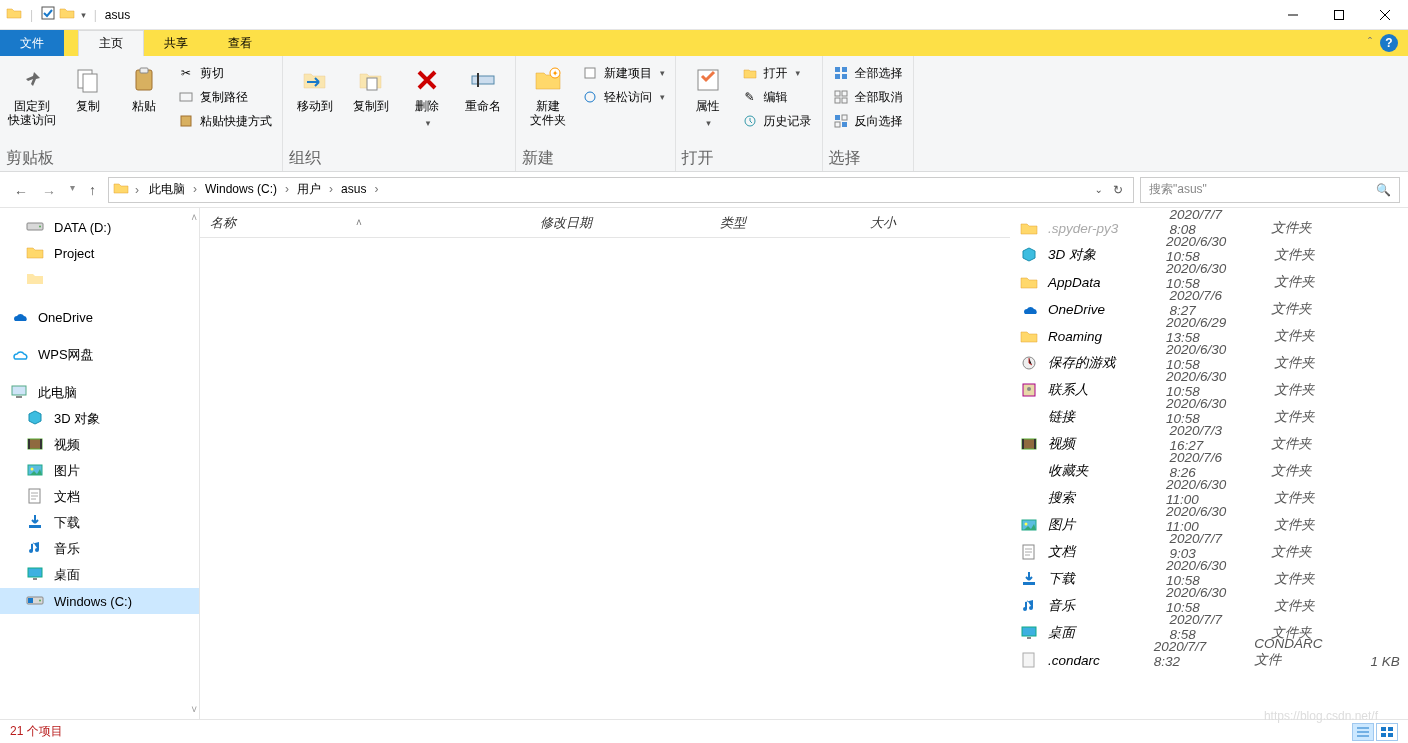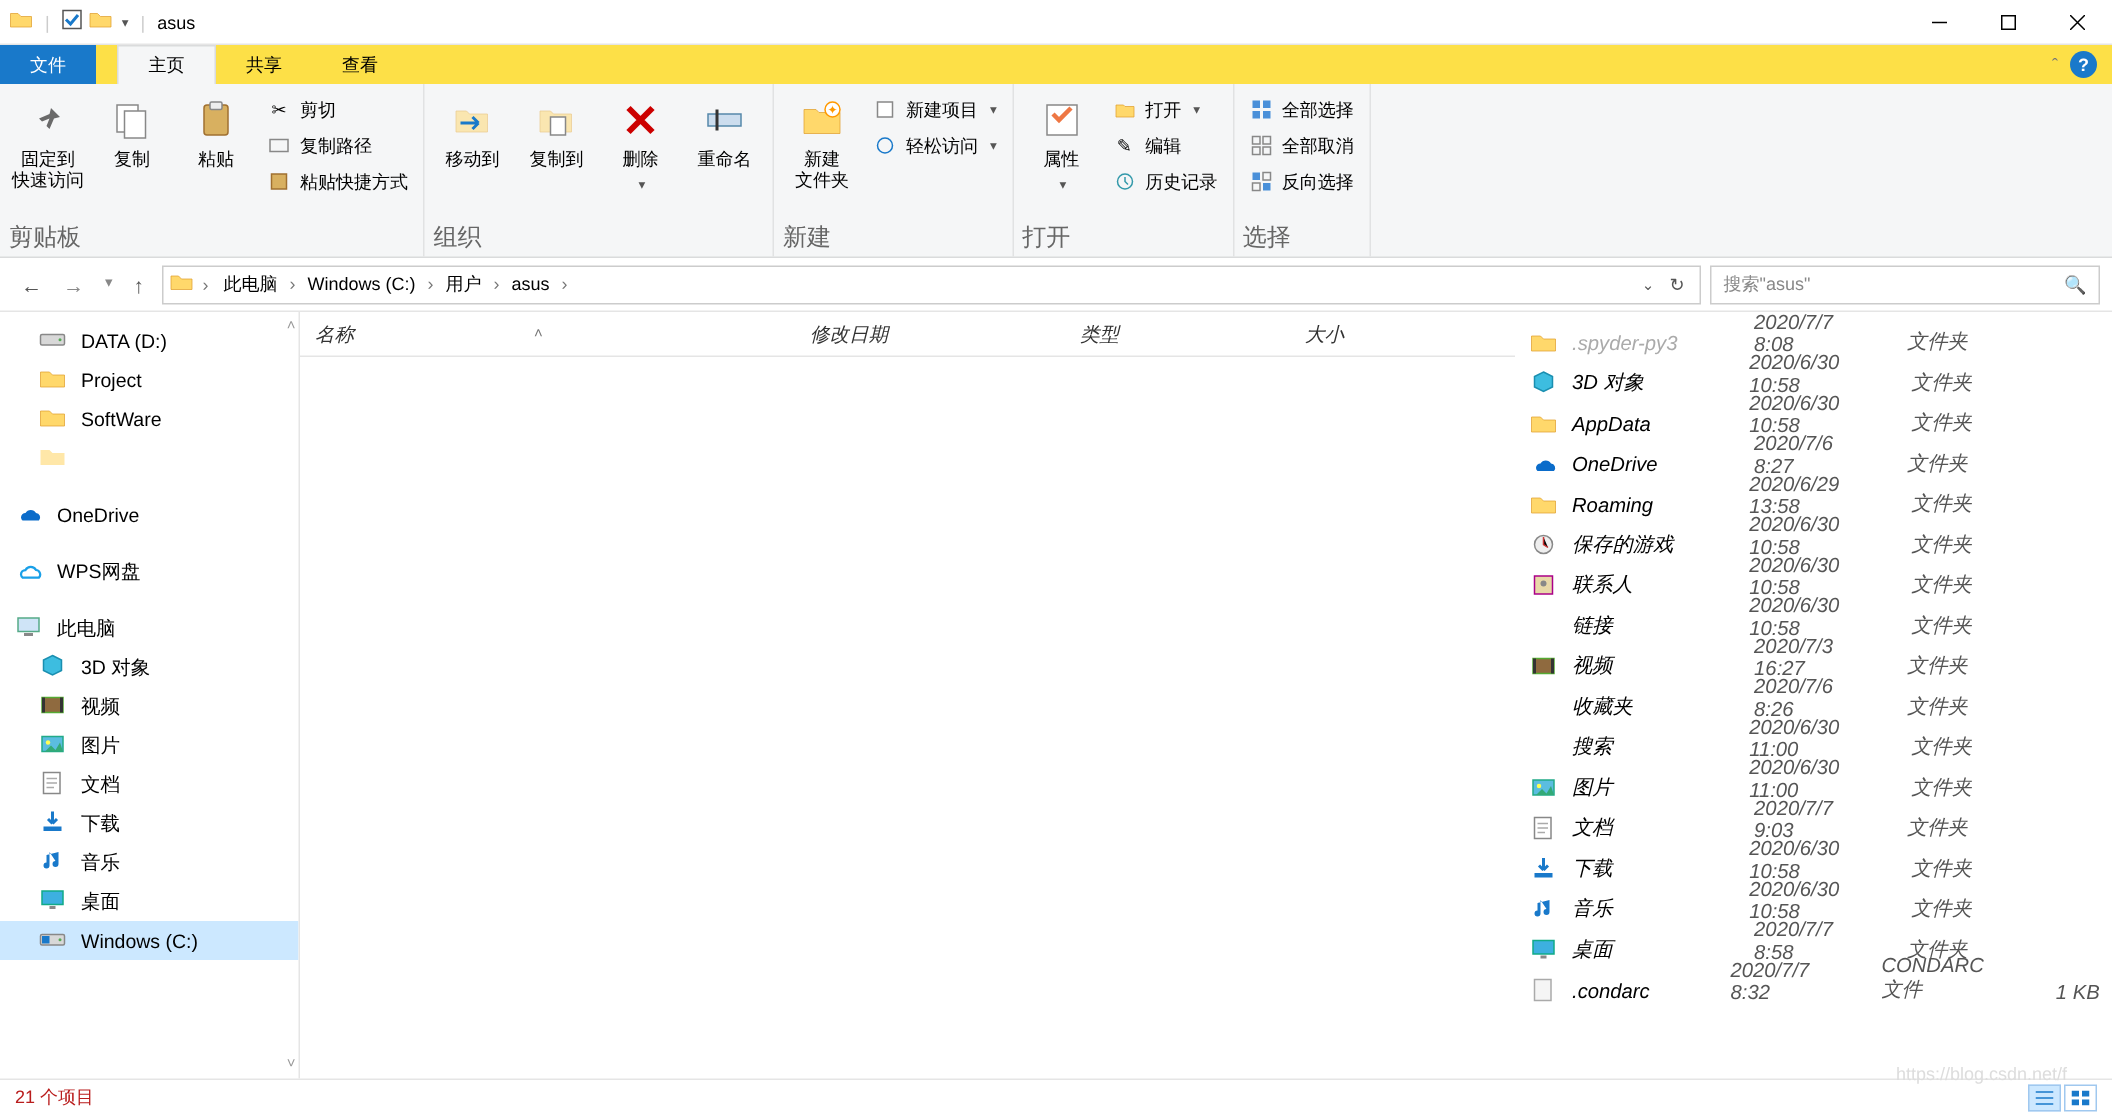--- a/index.html
+++ b/index.html
@@ -366,26 +366,20 @@
           <span>DATA (D:)</span>
         </div>
         <div class="sbitem">
           <span class="ficon"><svg width="18" height="18">
               <path class="folder-icon" d="M1 5h6l2 2h8v8H1z"></path>
             </svg></span>
           <span>Project</span>
         </div>
         <div class="sbitem">
           <span class="ficon"><svg width="18" height="18">
-              <path class="folder-icon" d="M1 5h6l2 2h8v8H1z"></path>
-            </svg></span>
-          <span>SoftWare</span>
-        </div>
-        <div class="sbitem">
-          <span class="ficon"><svg width="18" height="18">
               <path fill="#ffe7a8" d="M1 5h6l2 2h8v8H1z"></path>
             </svg></span>
           <span></span>
         </div>
         <div style="height:12px"></div>
         <div class="sbitem root">
           <span class="ficon"><svg width="18" height="18">
               <path d="M4 12a3 3 0 013-3 4 4 0 017 0 3 3 0 012 5H5a3 3 0 01-1-2z" fill="#0b6cca"></path>
             </svg></span>
           <span>OneDrive</span>

